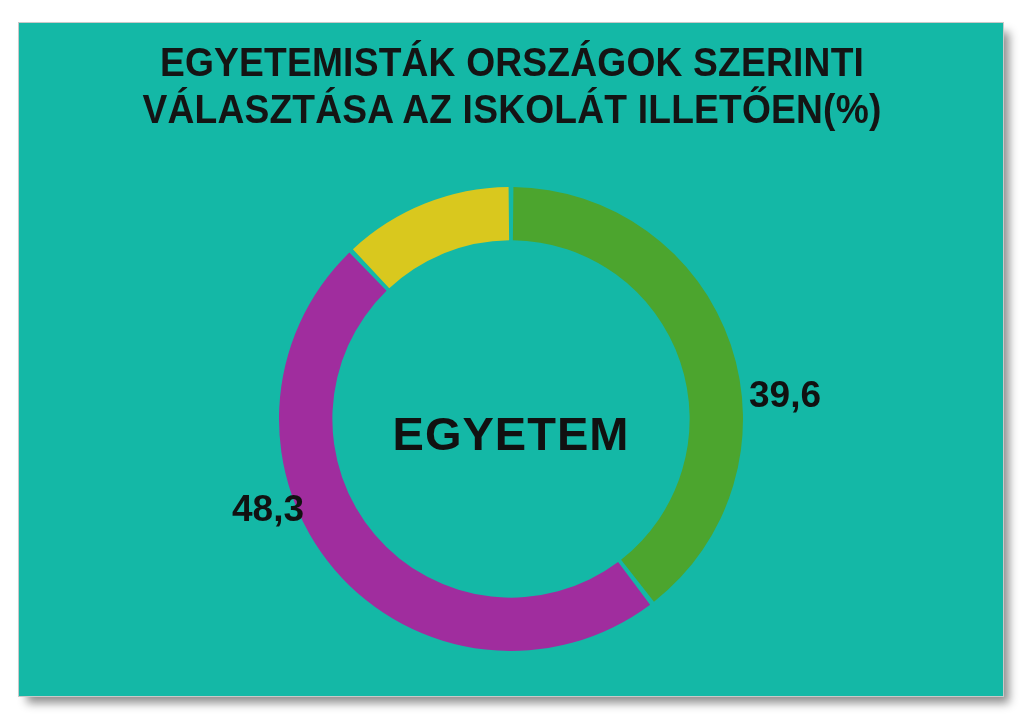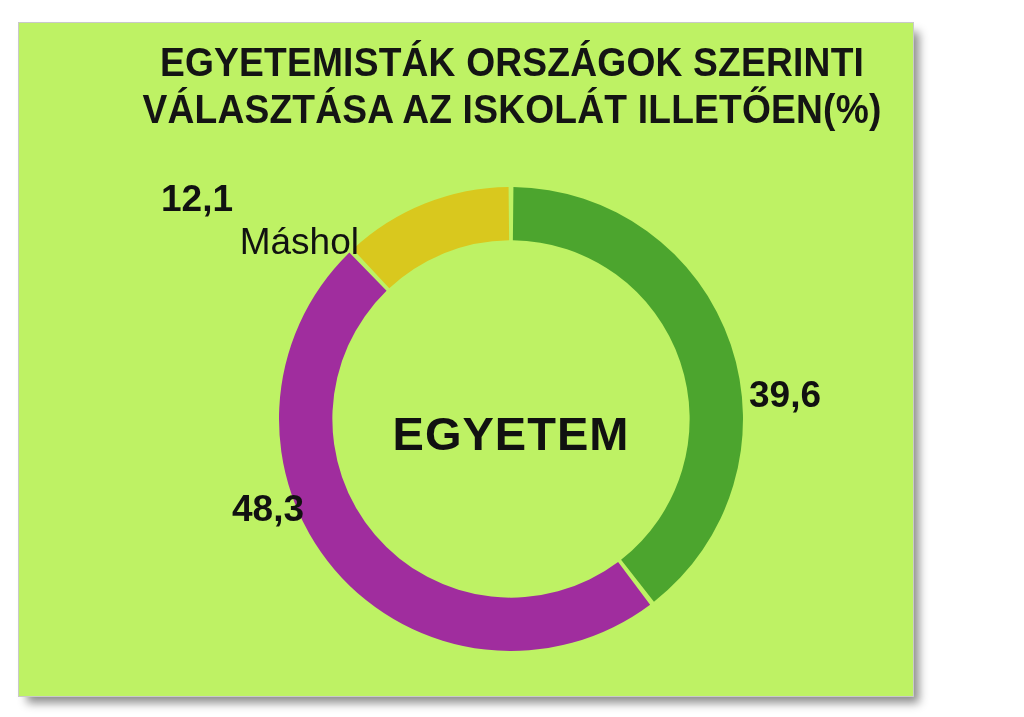--- a/index.html
+++ b/index.html
@@ -19,23 +19,23 @@
     width: 1024px;
     height: 717px;
     background: #ffffff;
   }
 
   
   #card {
     position: absolute;
     left: 18px;
     top: 22px;
-    width: 896px;
+    width: 986px;
     height: 675px;
-    background: #bef264;
+    background: #14b8a6;
     border: 1px solid #c9c9c9;
     box-sizing: border-box;
     box-shadow: 7px 8px 9px -2px rgba(0,0,0,0.45);
   }
 
   
   #title {
     position: absolute;
     left: 0;
     top: 16px;
@@ -140,24 +140,20 @@
     <div id="donut-wrap">
       <svg id="donut-svg" width="986" height="675" viewBox="0 0 986 675">
         <g id="slices">
             <path d="M 494.429453914969 164.0127207072012 A 232 232 0 0 1 634.9610588442755 578.7187337251537 L 602.0800153100921 536.6934249683683 A 178.64000000000001 178.64000000000001 0 0 0 493.8706795145261 217.3697949445449 Z" fill="#4CA52E"></path>
             <path d="M 631.10313267939 581.6726110086785 A 232 232 0 0 1 330.37385108499234 229.56386213654267 L 367.5478653354441 267.84417384513785 A 178.64000000000001 178.64000000000001 0 0 0 599.1094121631303 538.9679104766824 Z" fill="#A02D9E"></path>
             <path d="M 333.8948738532474 226.2155216572509 A 232 232 0 0 1 489.57054608503086 164.0127207072012 L 490.1293204854738 217.3697949445449 A 178.64000000000001 178.64000000000001 0 0 0 370.2590528670005 265.2659516760832 Z" fill="#D9C81E"></path>
           </g>
       </svg>
     </div>
 
-    <div class="label" id="label-mashol">
-      <span class="val">12,1</span>
-      <span class="name">Máshol</span>
-    </div>
 
     <div class="label" id="label-vajdasagban">
       <span class="val">39,6</span>
     </div>
 
     <div class="label" id="label-magyarorszagon">
       <span class="val">48,3</span>
     </div>
 
     <div id="center-label">EGYETEM</div>

